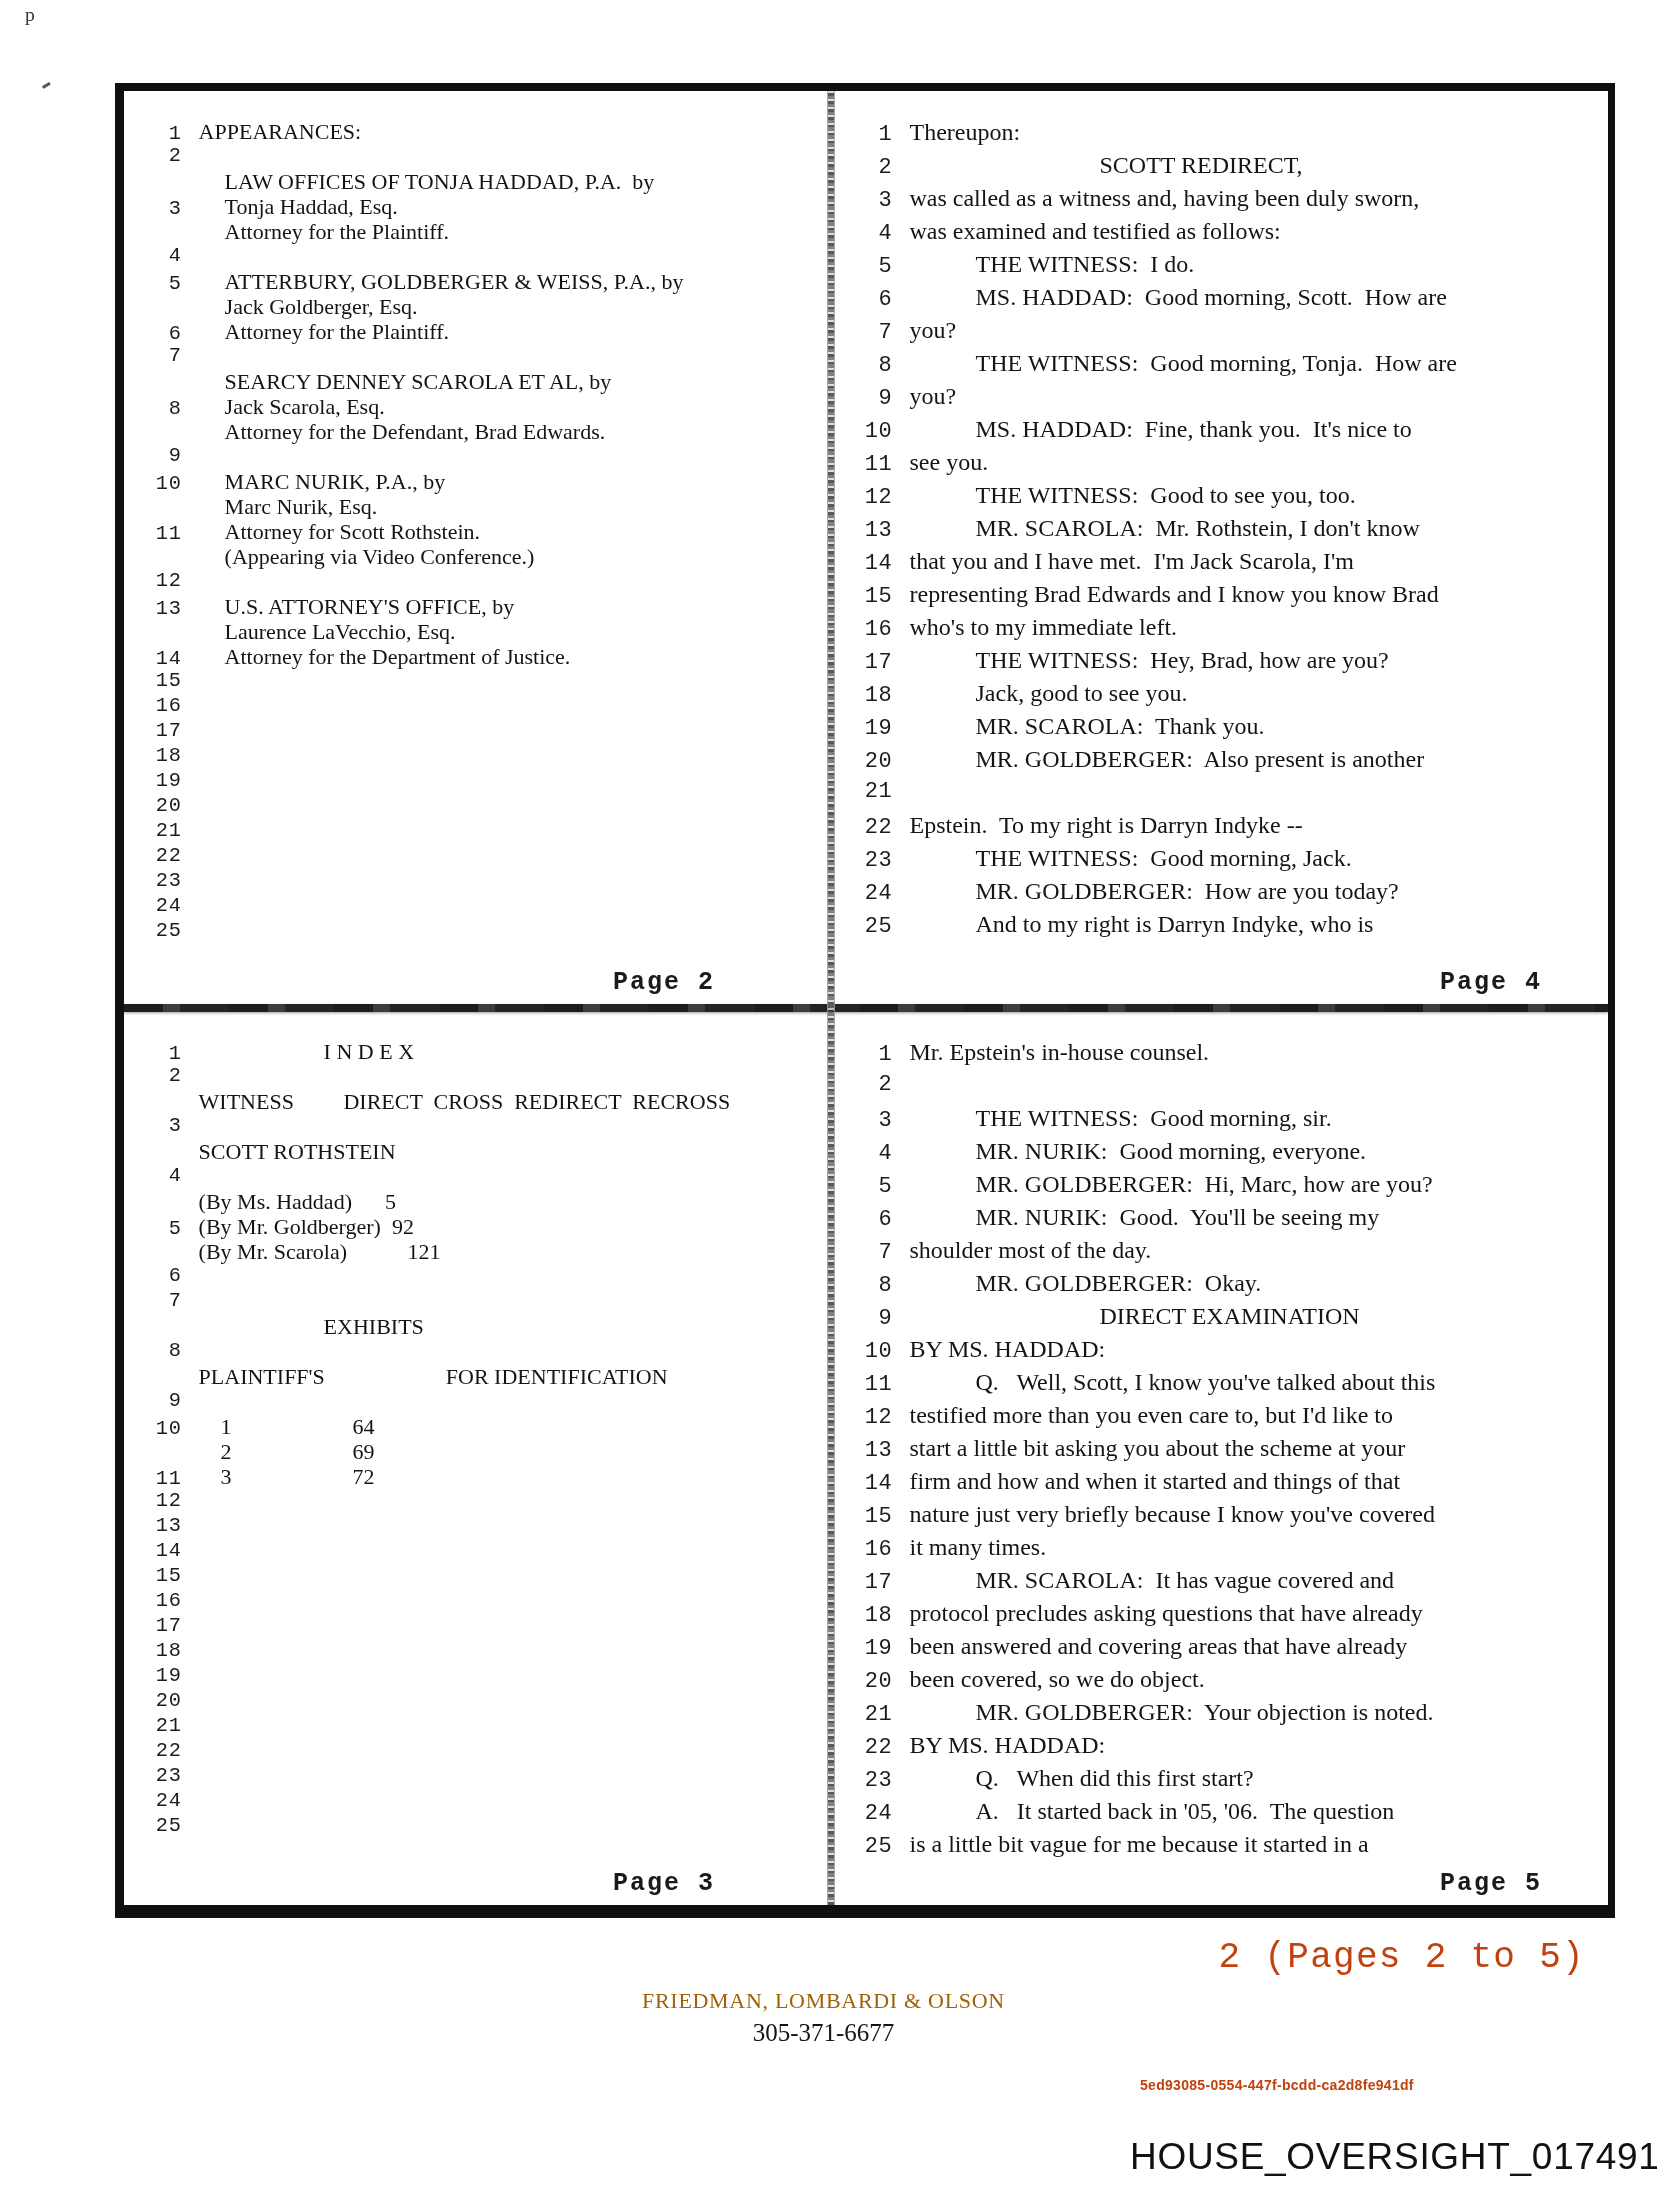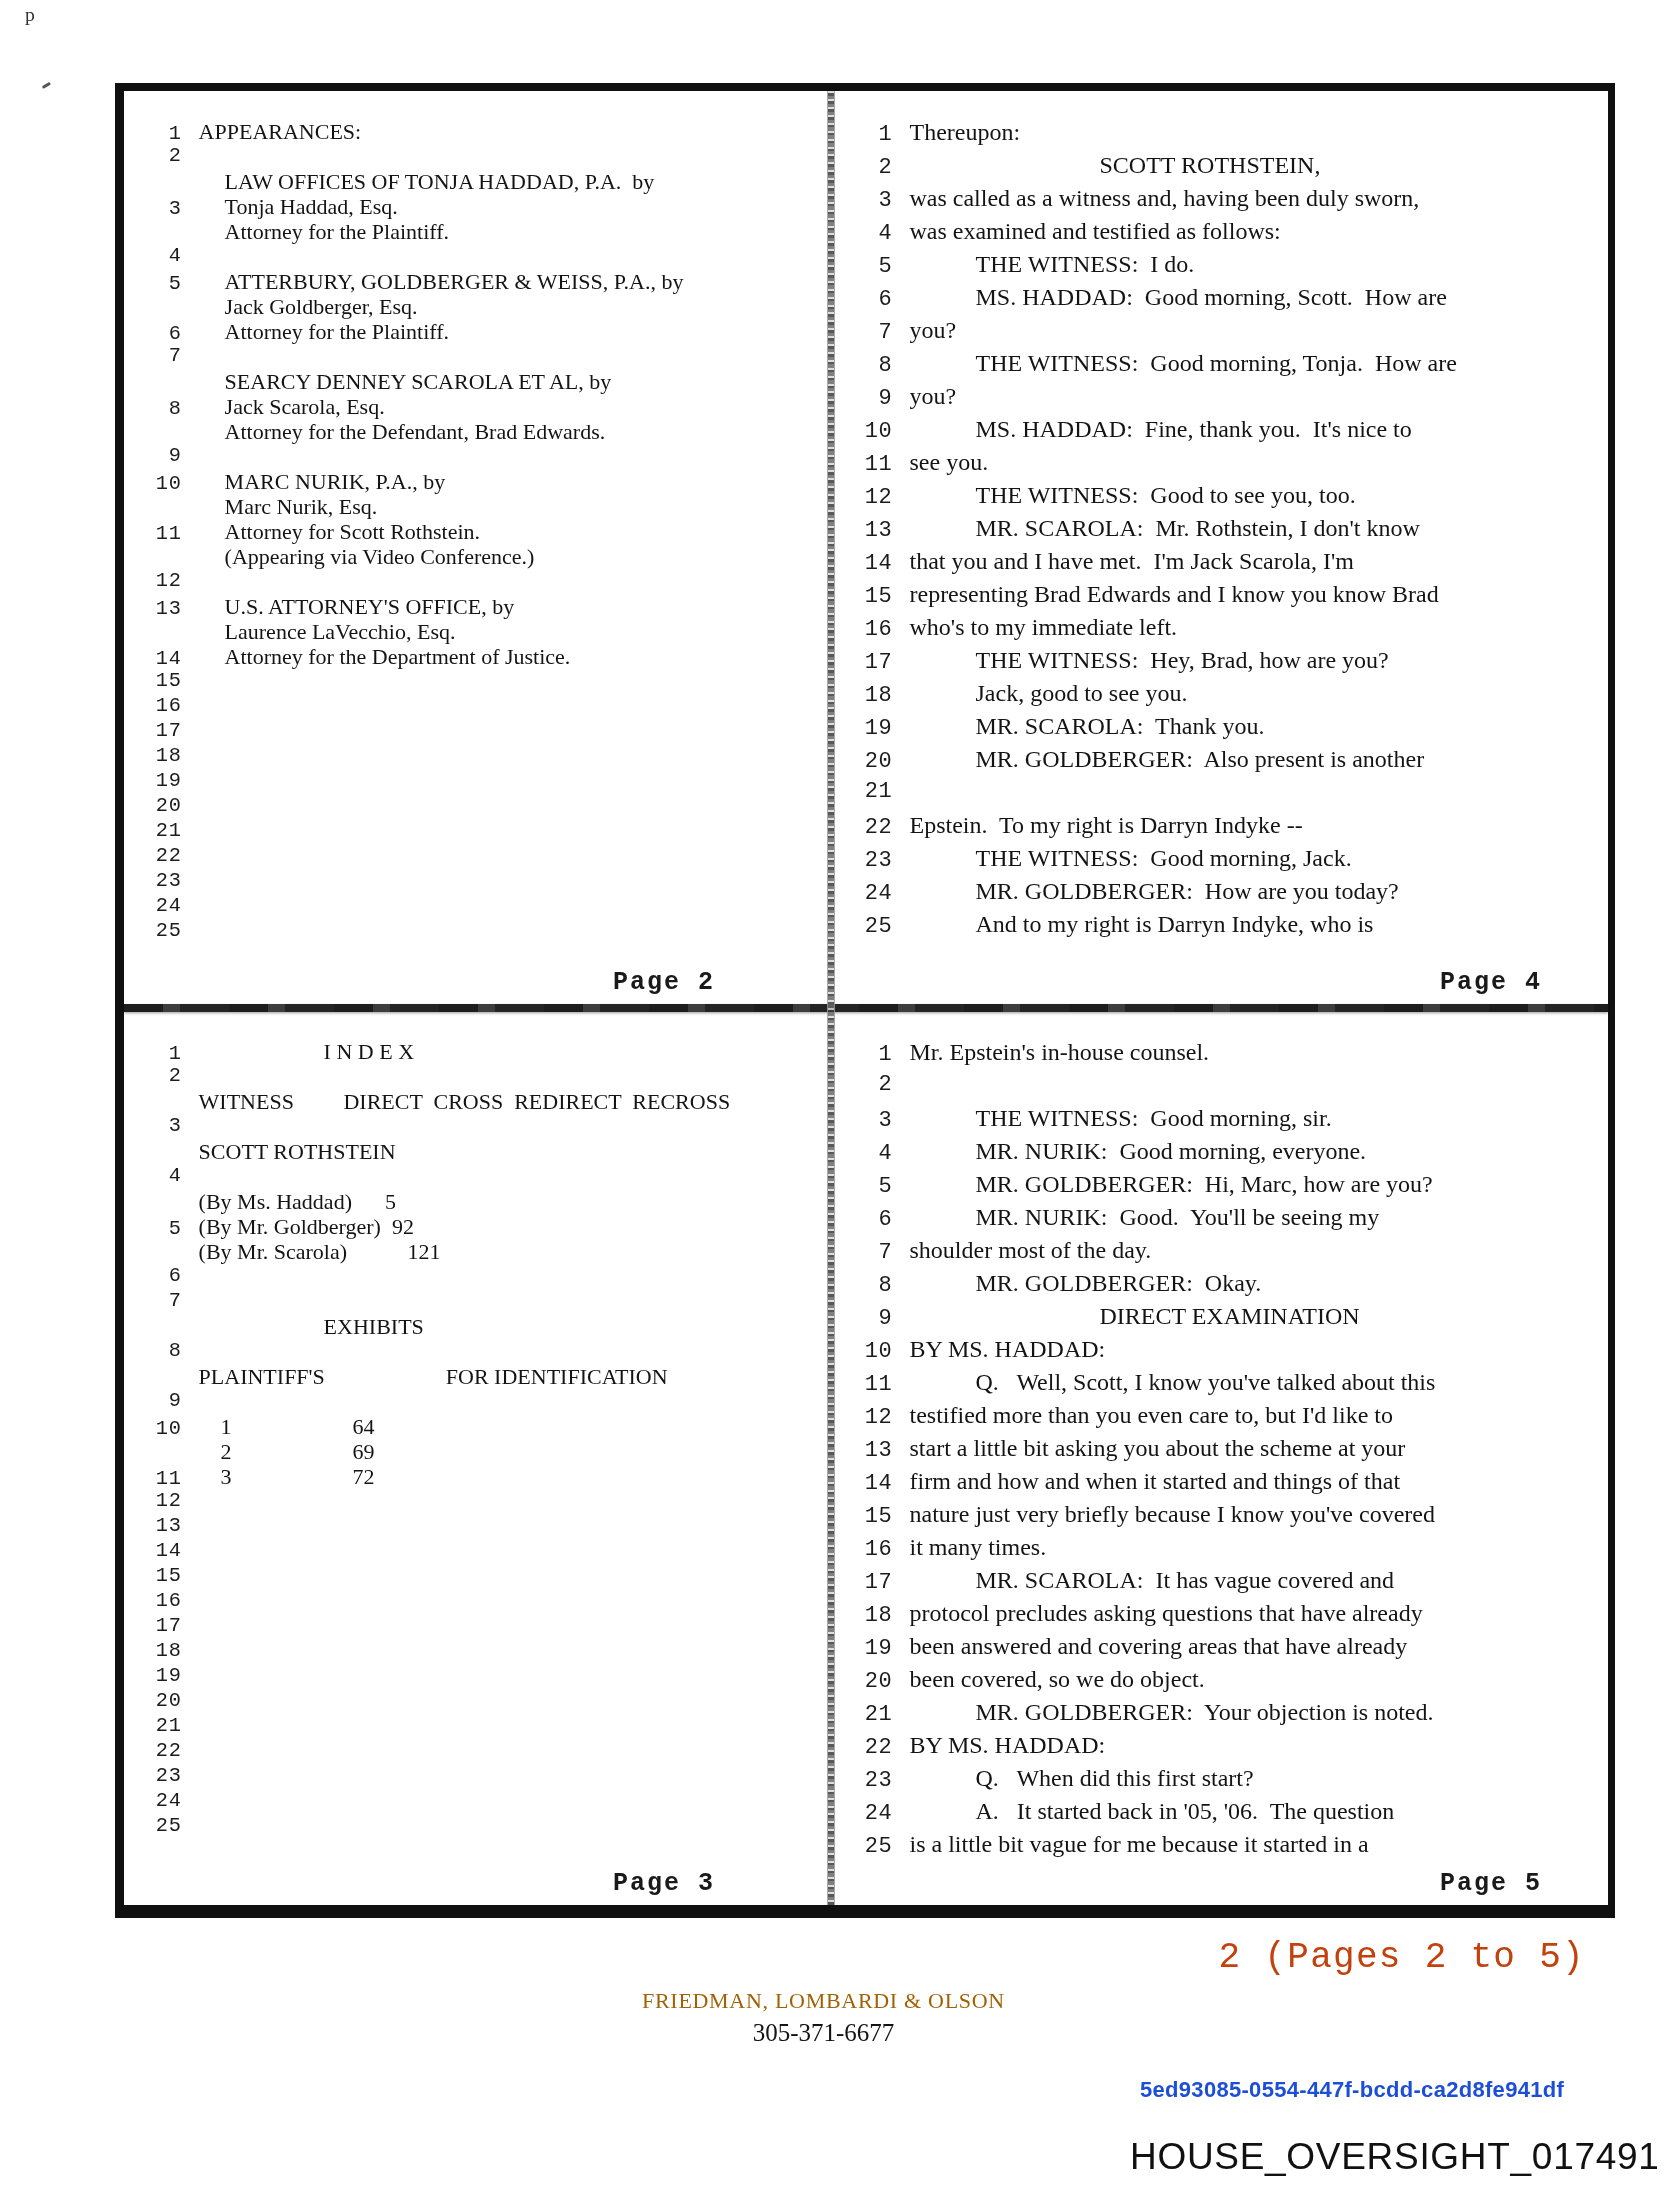--- a/index.html
+++ b/index.html
@@ -70,21 +70,21 @@
     position:absolute;top:1937px;right:91px;
     font-family:"Liberation Mono","DejaVu Sans Mono",monospace;
     font-size:36px;letter-spacing:1.3px;color:#c2410c;
   }
   .footer-firm-block{position:absolute;top:1988px;left:561px;width:525px;text-align:center;}
   .footer-firm{font-size:22px;color:#a16207;letter-spacing:0.7px;}
   .footer-phone{font-size:25px;color:#141414;margin-top:5.2px;}
   .footer-docid{
     position:absolute;top:2077px;left:1140px;
     font-family:"Liberation Sans",sans-serif;font-weight:bold;
-    font-size:22px;color:#1d4ed8;letter-spacing:0.3px;
+    font-size:14px;color:#c2410c;letter-spacing:0.3px;
   }
   .footer-bates{
     position:absolute;top:2136px;left:1130px;
     font-family:"Liberation Sans",sans-serif;
     font-size:37px;color:#111;letter-spacing:0.7px;
   }
 </style>
 </head>
 <body>
 
@@ -235,21 +235,21 @@
   </div>
 
   <div class="quad loose q-tr">
     <div class="rows">
         <div class="row">
           <span class="num">1</span>
           <span class="txt i0">Thereupon:</span>
         </div>
         <div class="row">
           <span class="num">2</span>
-          <span class="txt i3">SCOTT ROTHSTEIN,</span>
+          <span class="txt i3">SCOTT REDIRECT,</span>
         </div>
         <div class="row">
           <span class="num">3</span>
           <span class="txt i0">was called as a witness and, having been duly sworn,</span>
         </div>
         <div class="row">
           <span class="num">4</span>
           <span class="txt i0">was examined and testified as follows:</span>
         </div>
         <div class="row">

